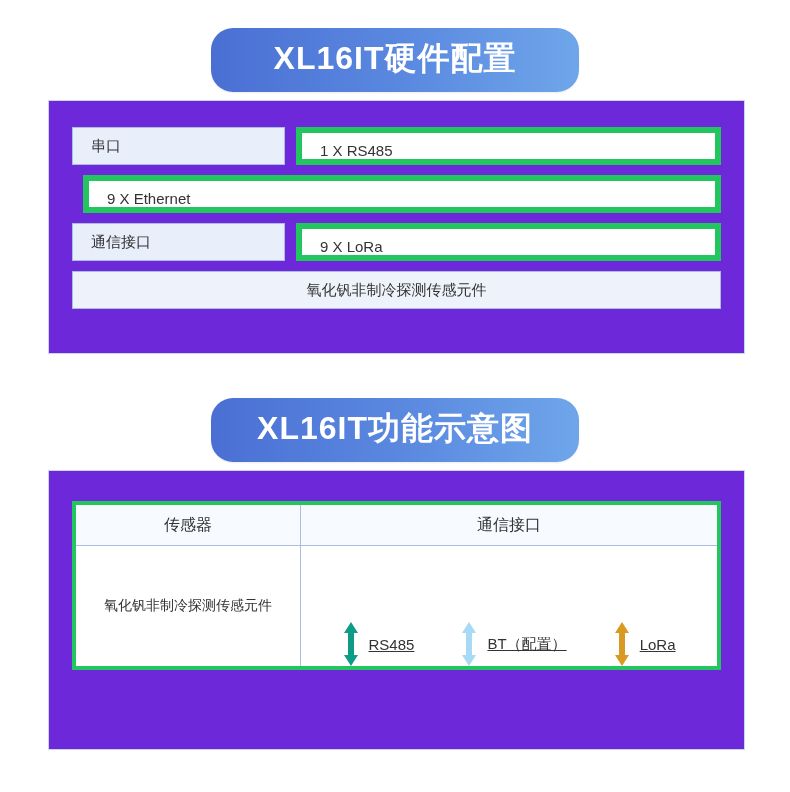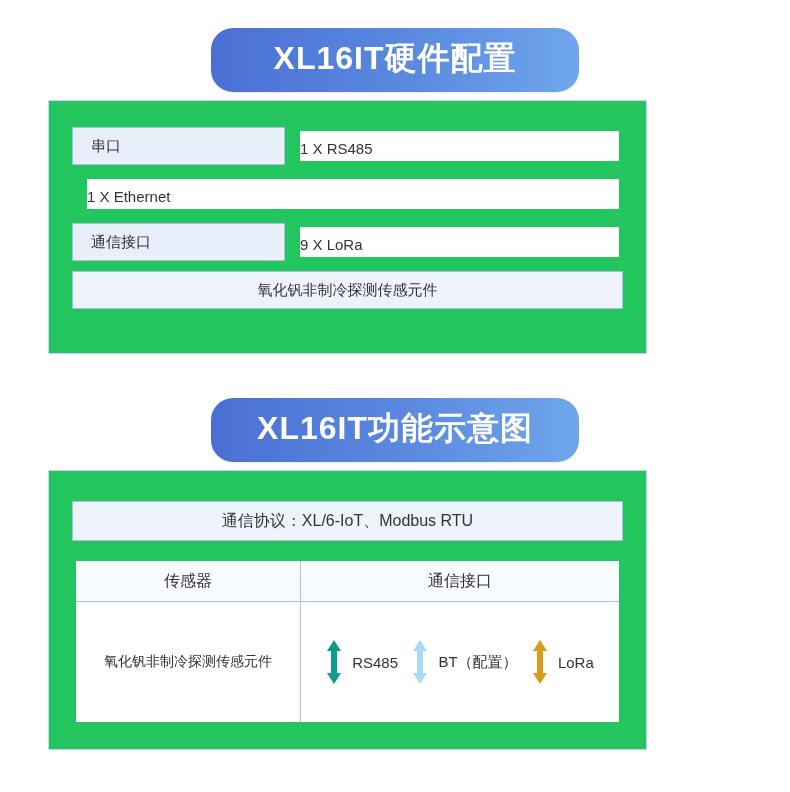--- a/index.html
+++ b/index.html
@@ -32,23 +32,23 @@
     padding: 9px 34px 11px 34px;
     min-width: 300px;
     text-align: center;
     box-shadow: 0 1px 2px rgba(0,0,0,0.08);
   }
 
   
   .panel {
     position: absolute;
     left: 48px;
-    width: 599px;
-    box-sizing: border-box;
-    background: #22c55e;
+    width: 697px;
+    box-sizing: border-box;
+    background: #6d28d9;
     border: 1px solid #c8d7f0;
   }
 
   
   .spec-row {
     display: flex;
     margin-bottom: 10px;
   }
   .spec-label {
     width: 213px;
@@ -57,24 +57,25 @@
     background: #e8effb;
     height: 38px;
     line-height: 36px;
     padding-left: 18px;
     font-size: 15px;
     color: #333;
   }
   .spec-value {
     flex: 1;
     box-sizing: border-box;
-    border: 4px solid #22c55e;
+    border: 6px solid #22c55e;
     background: #ffffff;
     height: 38px;
     line-height: 36px;
+    padding-left: 18px;
     font-size: 15px;
     color: #333;
     margin-left: 11px;
   }
   .spec-full {
     box-sizing: border-box;
     border: 1px solid #a8bfe2;
     background: #eef2fa;
     height: 38px;
     line-height: 36px;
@@ -123,24 +124,25 @@
     display: flex;
     align-items: center;
     justify-content: center;
     font-size: 14px;
     color: #333;
     box-sizing: border-box;
   }
   .dt-col-iface {
     flex: 1;
     display: flex;
-    align-items: center;
+    align-items: flex-end;
     justify-content: space-around;
     padding: 0 18px;
     box-sizing: border-box;
+    text-decoration: underline;
   }
   .iface-item {
     display: flex;
     align-items: center;
     gap: 10px;
   }
   .iface-label {
     font-size: 15px;
   }
   .arrow svg { display: block; }
@@ -156,38 +158,37 @@
 </div>
 
 <div class="panel" style="top:100px; height:254px; padding:26px 23px;">
 
   <div class="spec-row">
     <div class="spec-label">串口</div>
     <div class="spec-value">1 X RS485</div>
   </div>
 
   <div class="spec-row">
-    <div class="spec-value">1 X Ethernet</div>
+    <div class="spec-value">9 X Ethernet</div>
   </div>
 
   <div class="spec-row">
     <div class="spec-label">通信接口</div>
     <div class="spec-value">9 X LoRa</div>
   </div>
 
   <div class="spec-full">氧化钒非制冷探测传感元件</div>
 </div>
 
 <div class="title-wrap" style="position:absolute; left:0; top:398px; width:790px;">
   <div class="title-pill">XL16IT功能示意图</div>
 </div>
 
 <div class="panel" style="top:470px; height:280px; padding:30px 23px;">
 
-  <div class="proto-bar">通信协议：XL/6-IoT、Modbus RTU</div>
 
   <div class="diagram-table">
     <div class="dt-head">
       <div class="head-sensor dt-head-cell">传感器</div>
       <div class="head-iface dt-head-cell">通信接口</div>
     </div>
     <div class="dt-body">
       <div class="dt-col-sensor">氧化钒非制冷探测传感元件</div>
       <div class="dt-col-iface">
 

